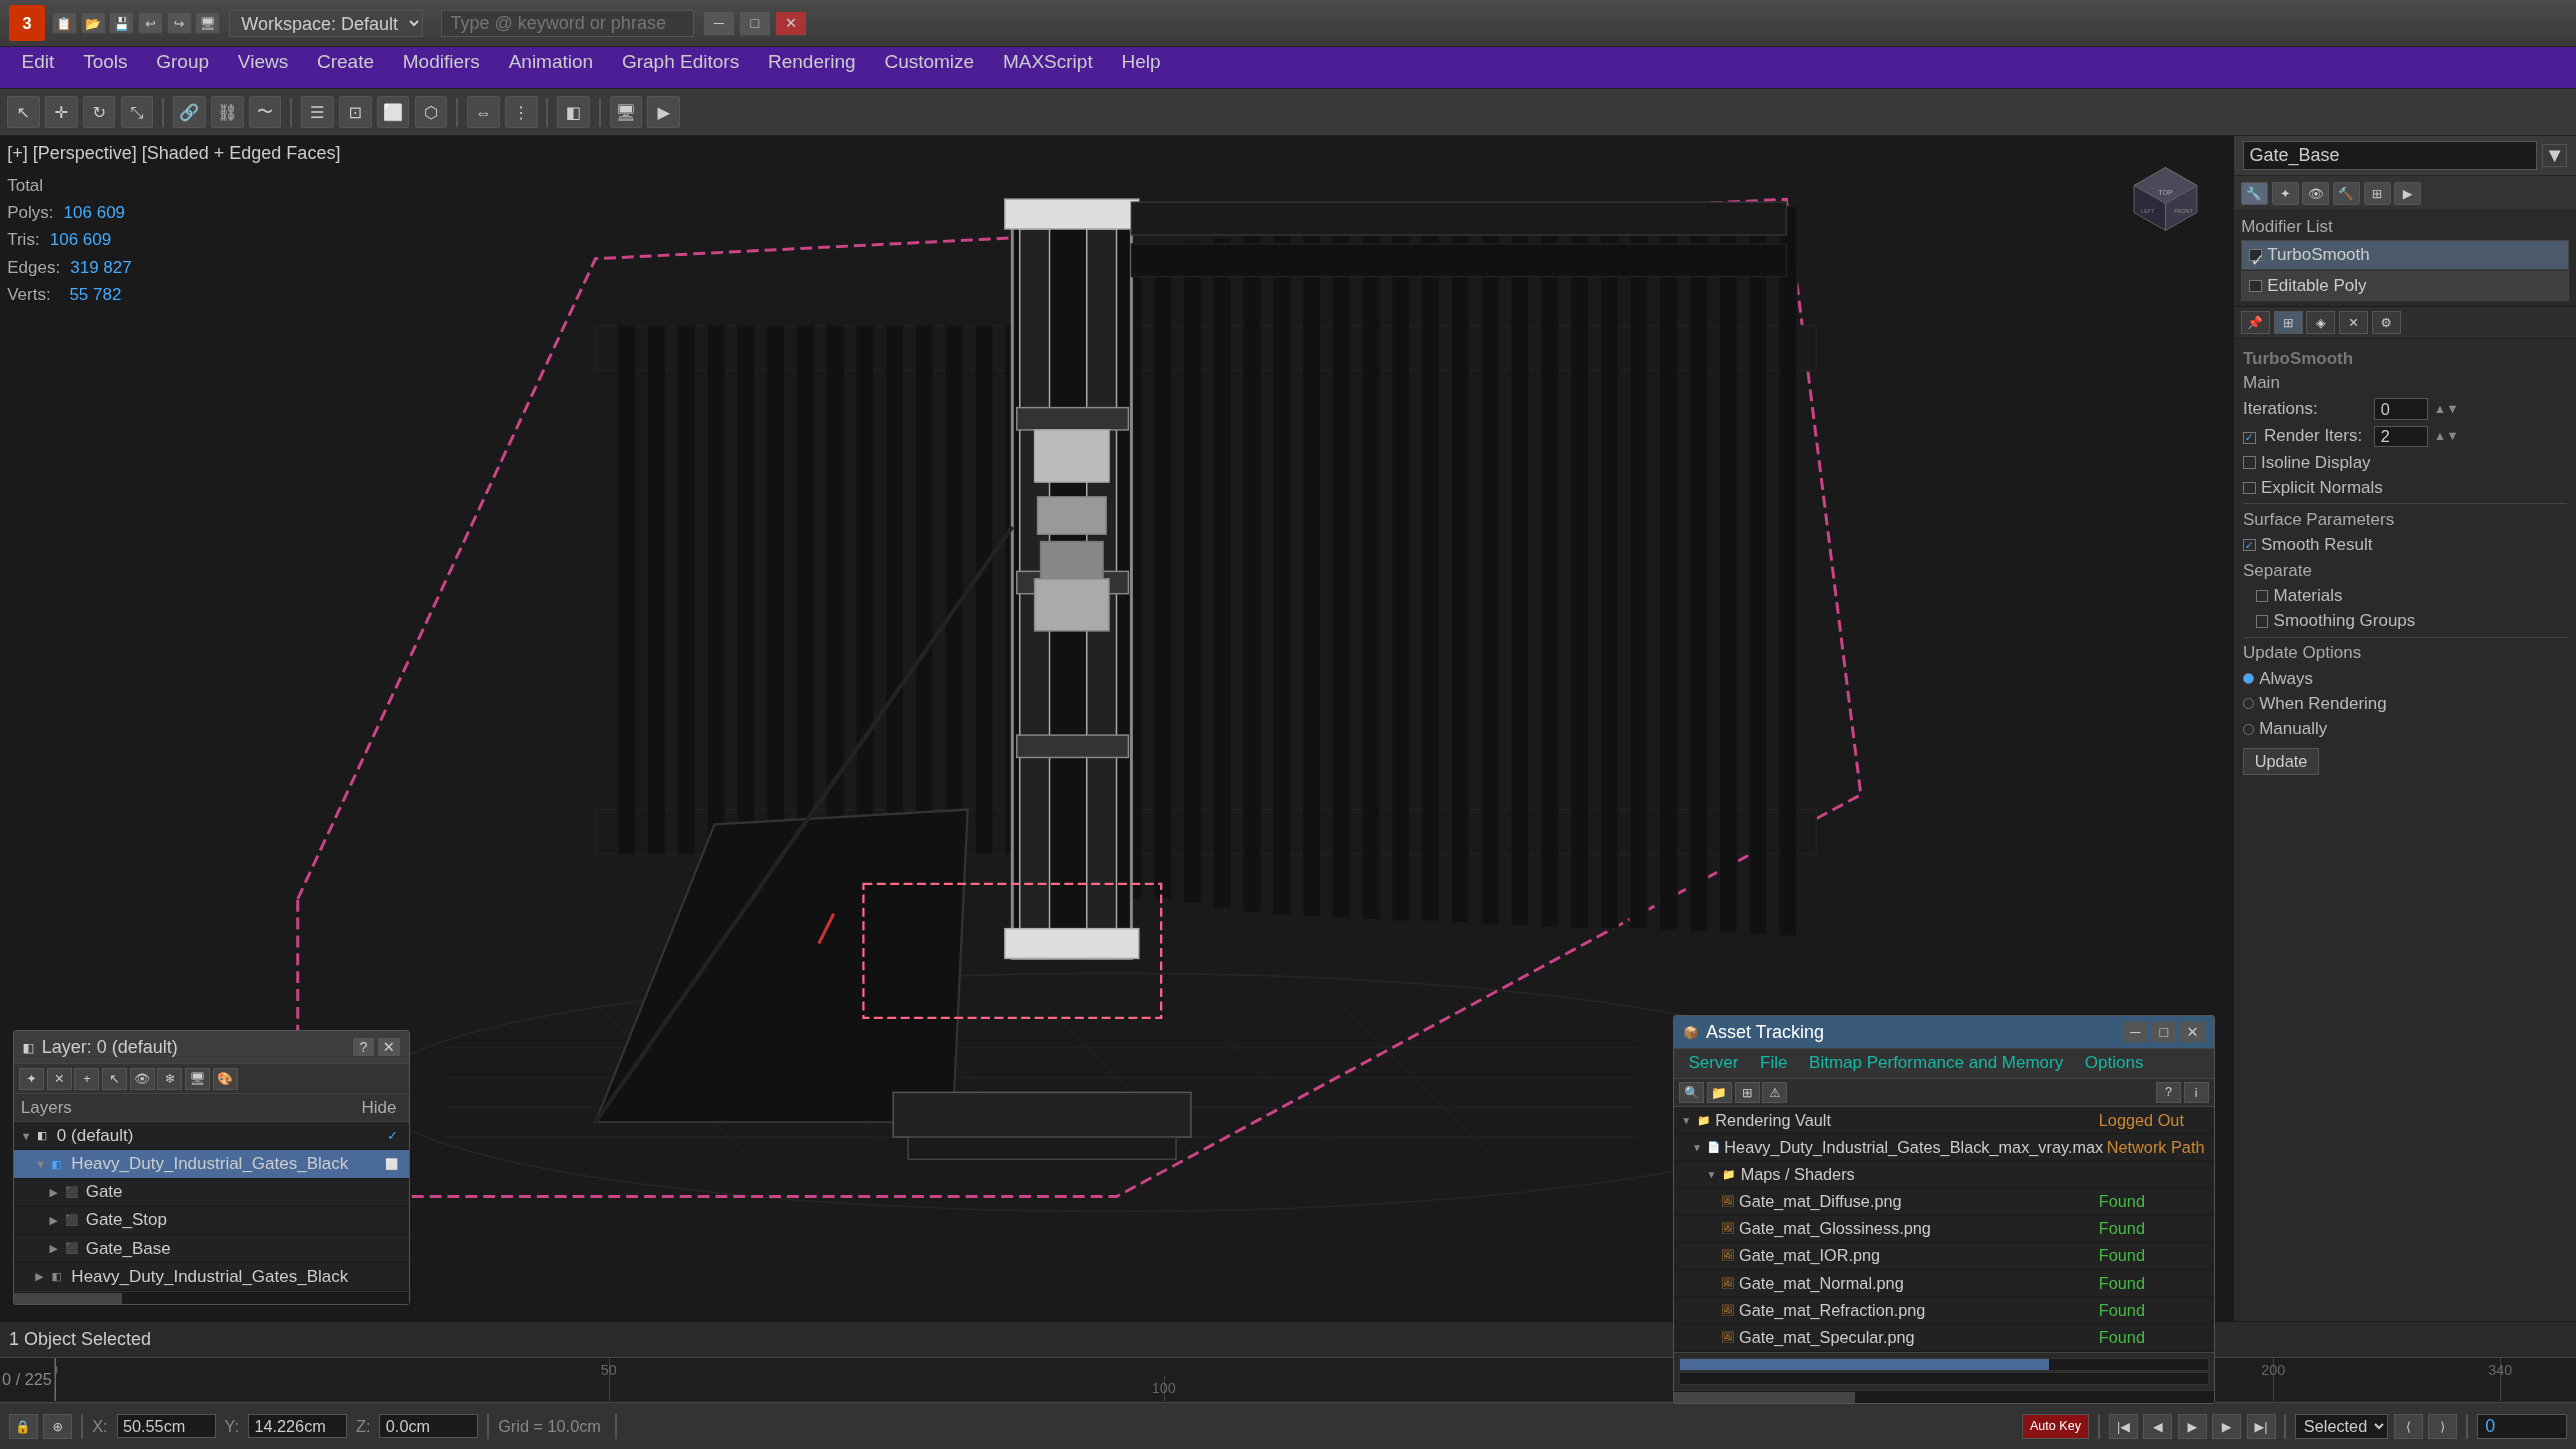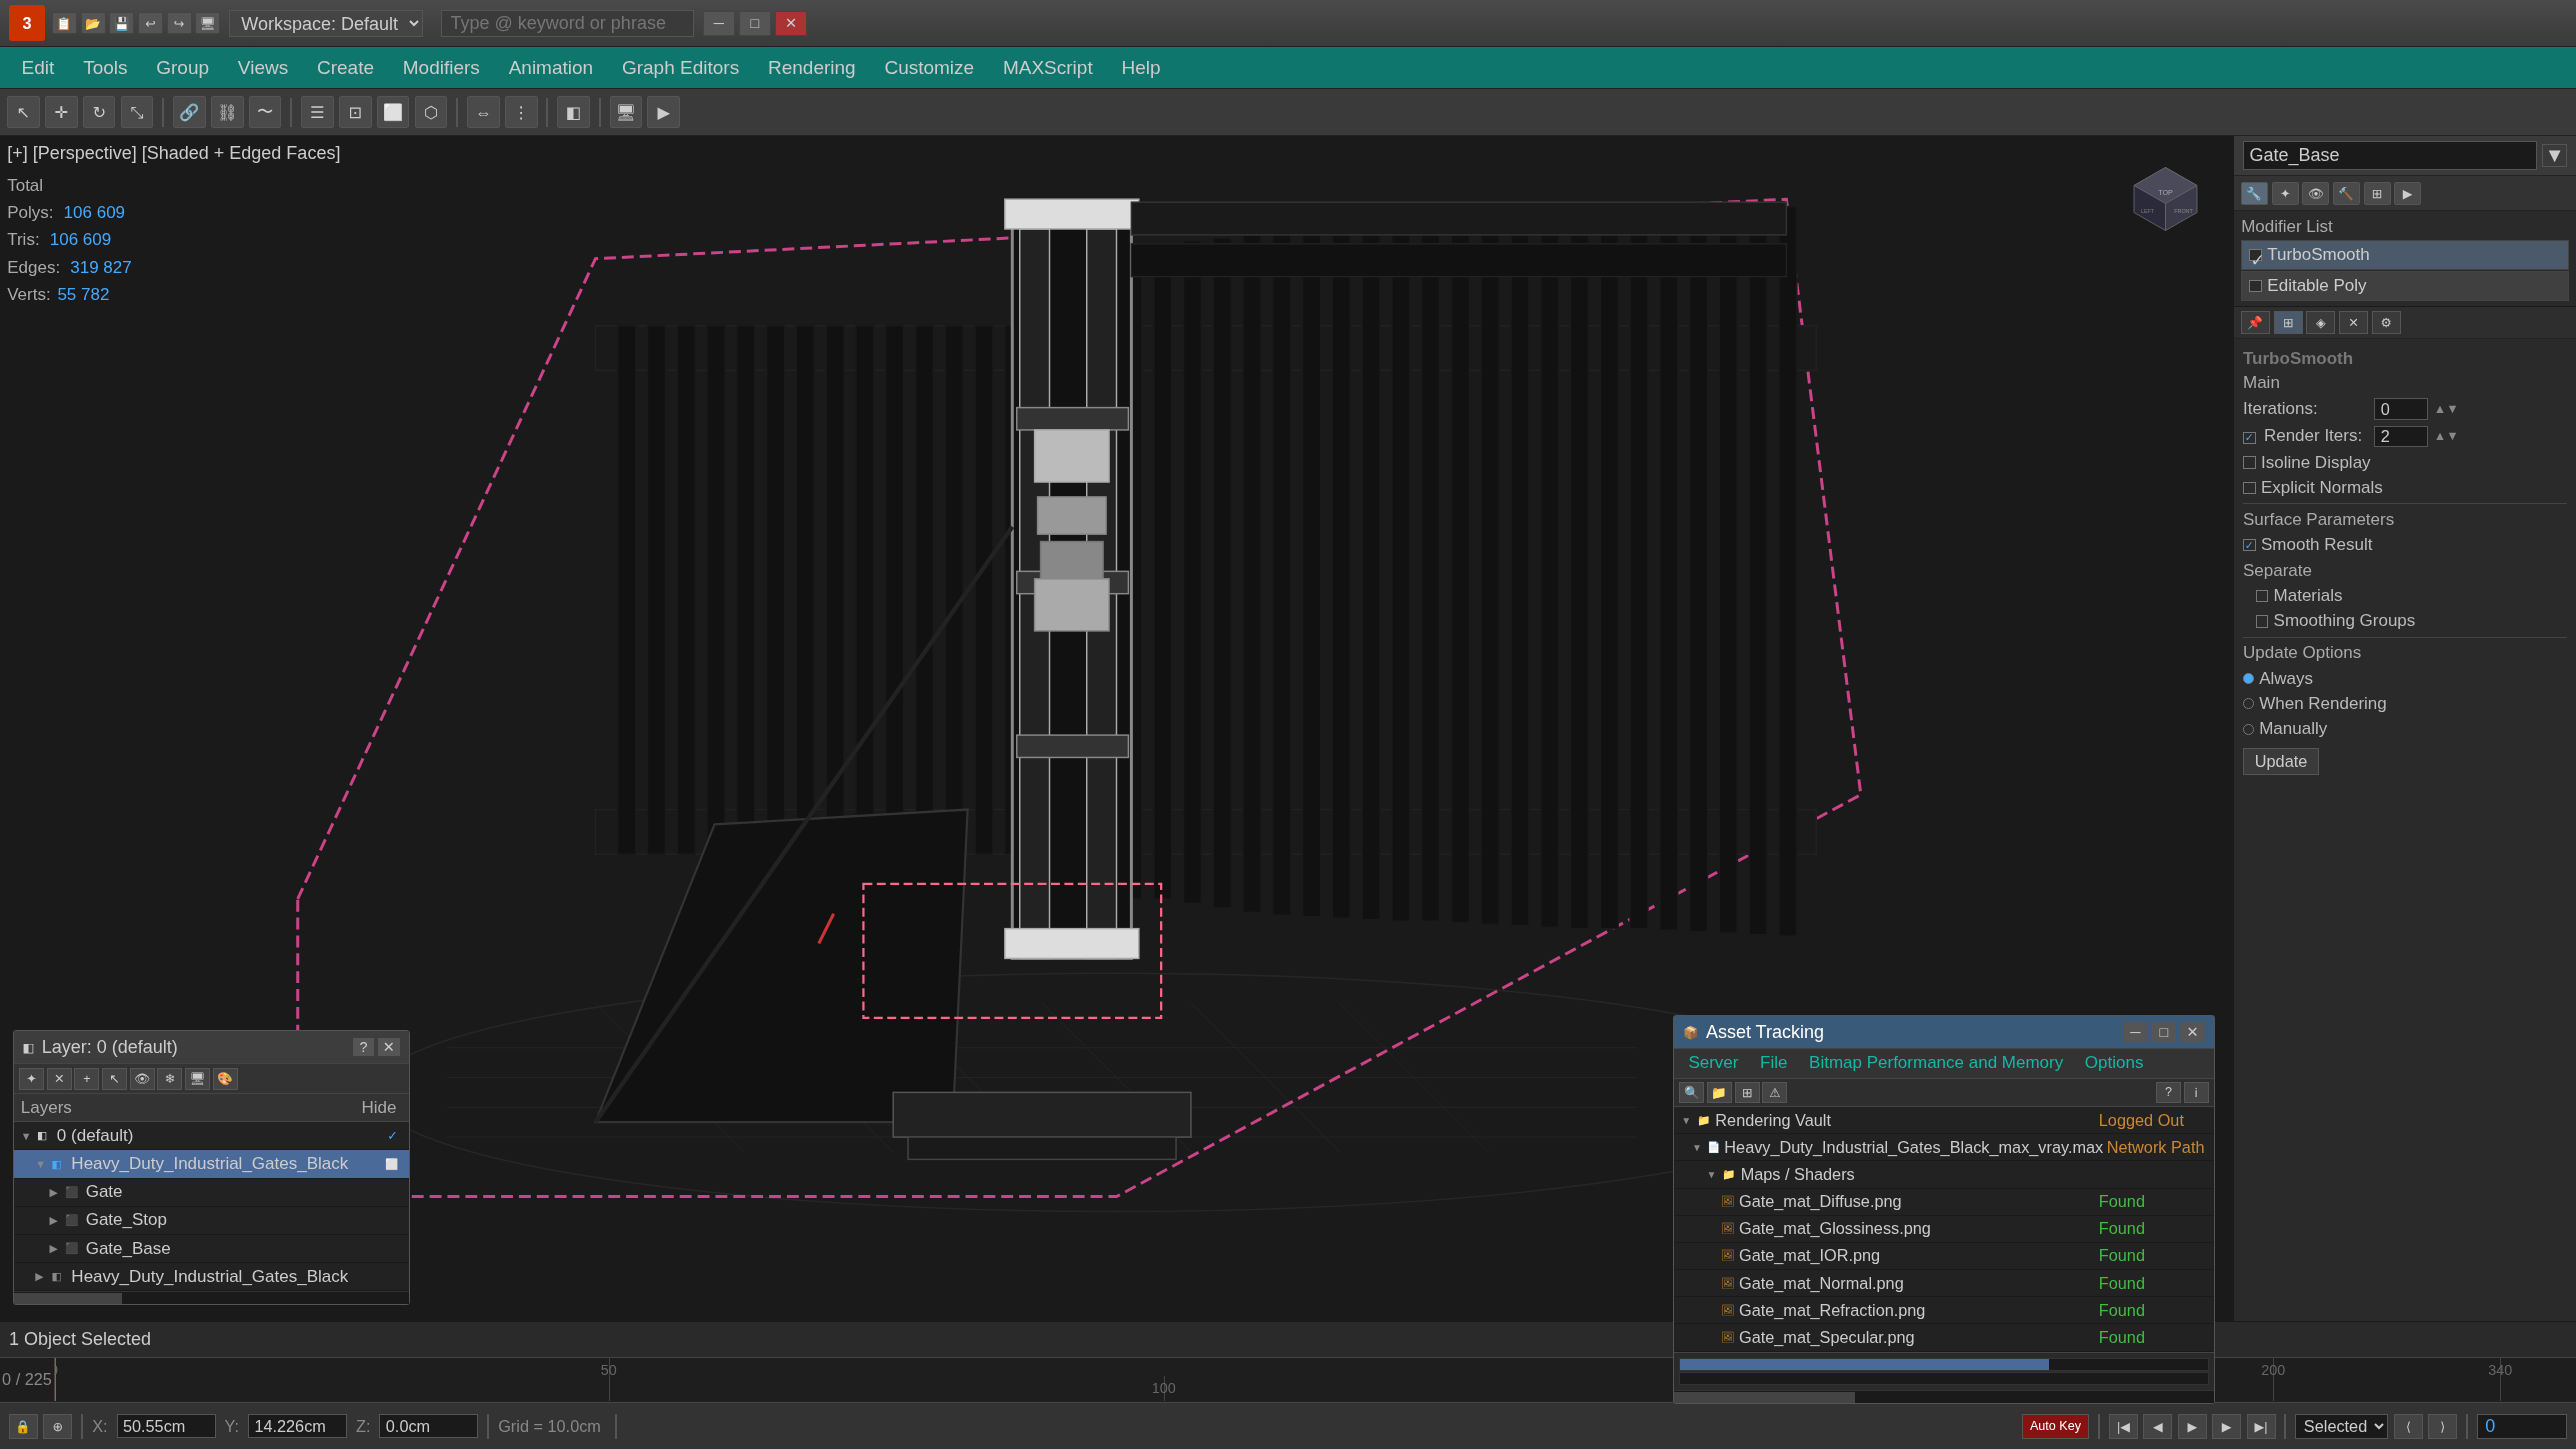--- a/index.html
+++ b/index.html
@@ -97,23 +97,23 @@
       cursor: pointer;
       font-size: 14.4px;
       color: #ccc;
     }
     .win-btn.close { background: #aa3333; }
 
     
     #menu-bar {
       width: 100%;
       height: 42px;
-      background: #0f766e;
-      display: flex;
-      align-items: center;
+      background: #4c1d95;
+      display: flex;
+      align-items: flex-start;
       padding: 0 9px;
       border-bottom: 0.9px solid #222;
       gap: 3.6px;
     }
     .menu-item {
       padding: 3.6px 12.6px;
       cursor: pointer;
       font-size: 19px;
       color: #ccc;
       border-radius: 1.8px;
@@ -849,21 +849,21 @@
       <div>
         <span class="stat-label">Tris:</span>
         <span class="stat-value" style="margin-left:5.4px;">106 609</span>
       </div>
       <div>
         <span class="stat-label">Edges:</span>
         <span class="stat-value" style="margin-left:5.4px;">319 827</span>
       </div>
       <div>
         <span class="stat-label">Verts:</span>
-        <span class="stat-value" style="margin-left:2px;">55 782</span>
+        <span class="stat-value" style="margin-left:14px;">55 782</span>
       </div>
     </div>
 
     <svg id="scene-3d" viewBox="0 0 1500 900" preserveAspectRatio="xMidYMid slice">
 
       <rect width="1500" height="900" fill="#1a1a1a"></rect>
 
       <g opacity="0.3">
         <ellipse cx="750" cy="680" rx="500" ry="80" fill="none" stroke="#444" stroke-width="1"></ellipse>
 

